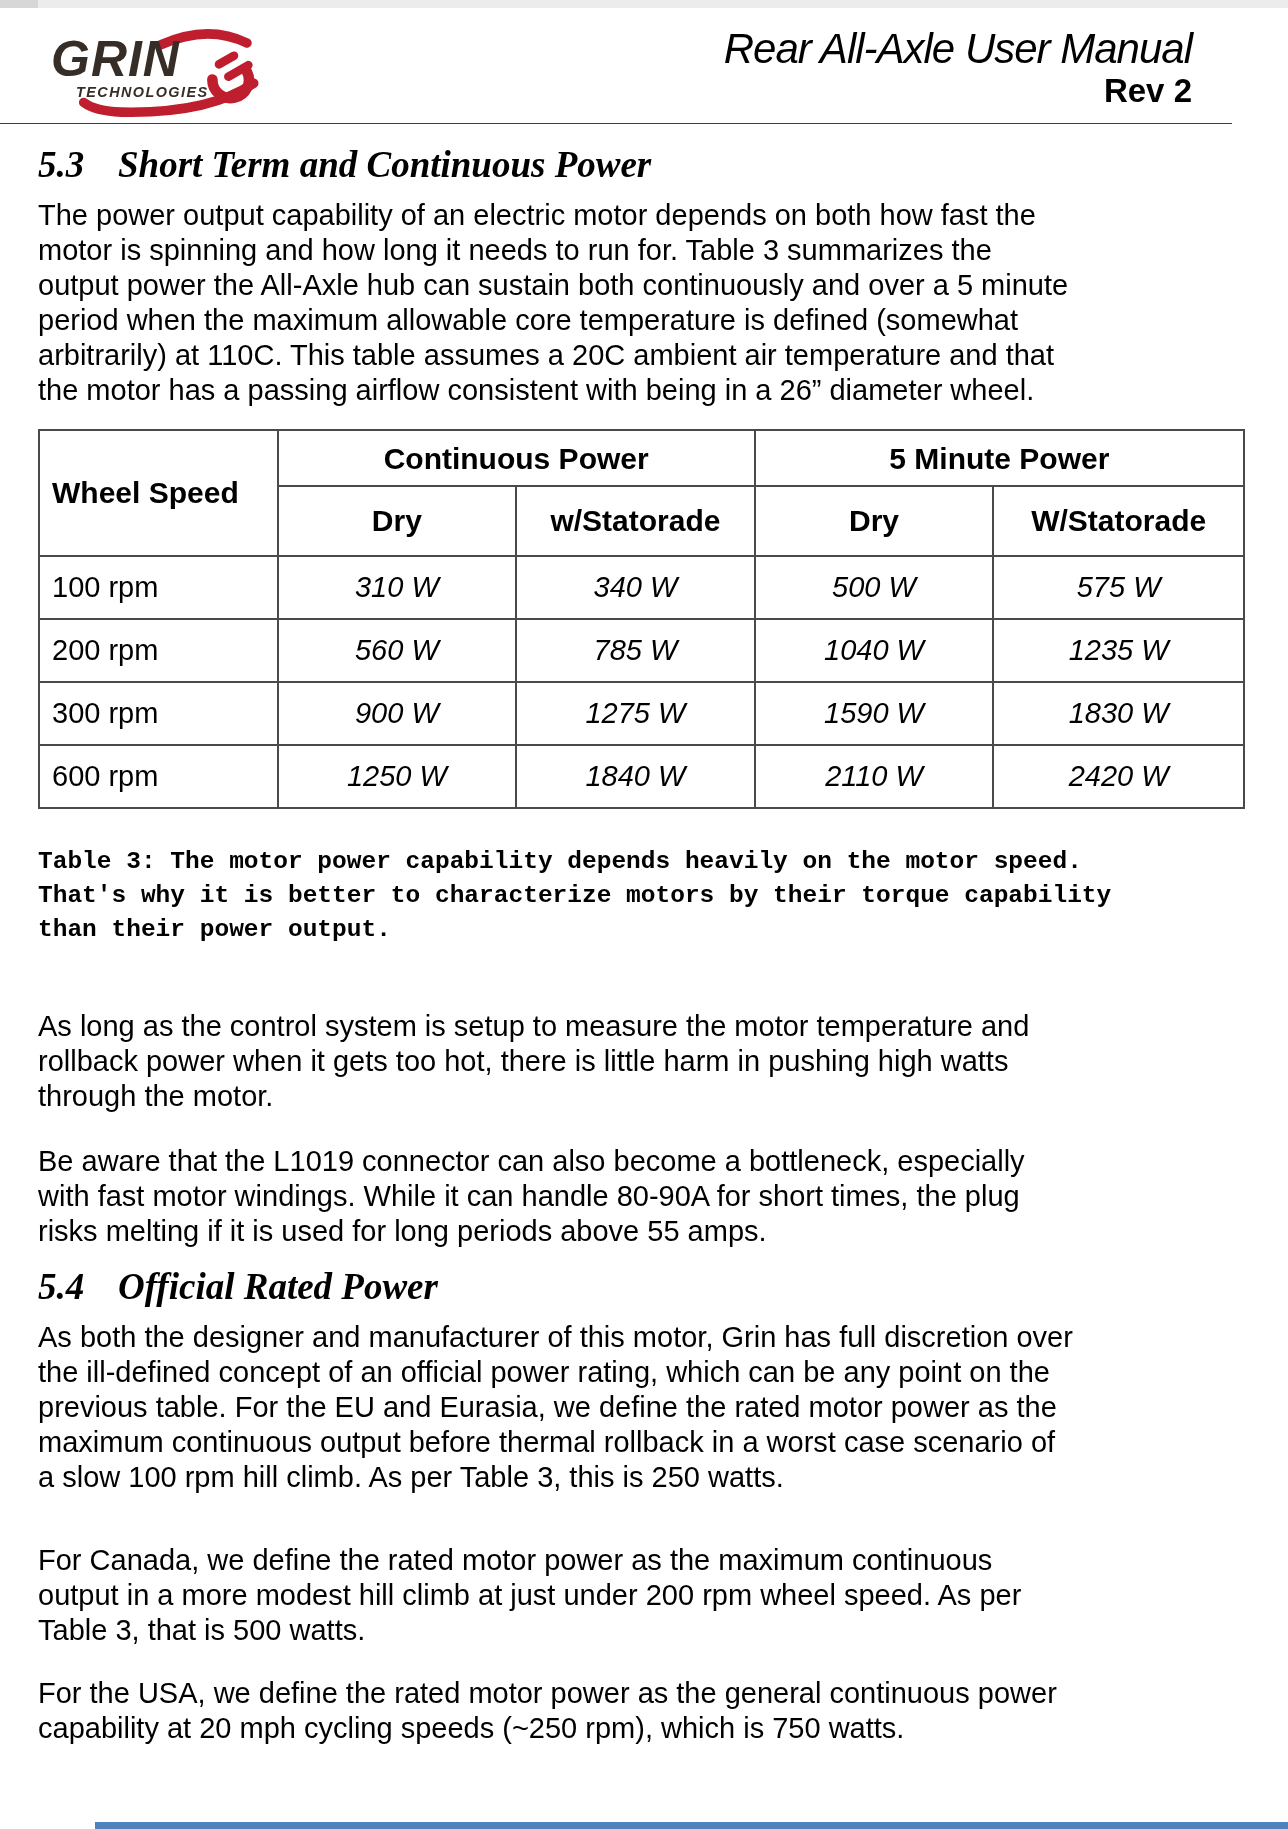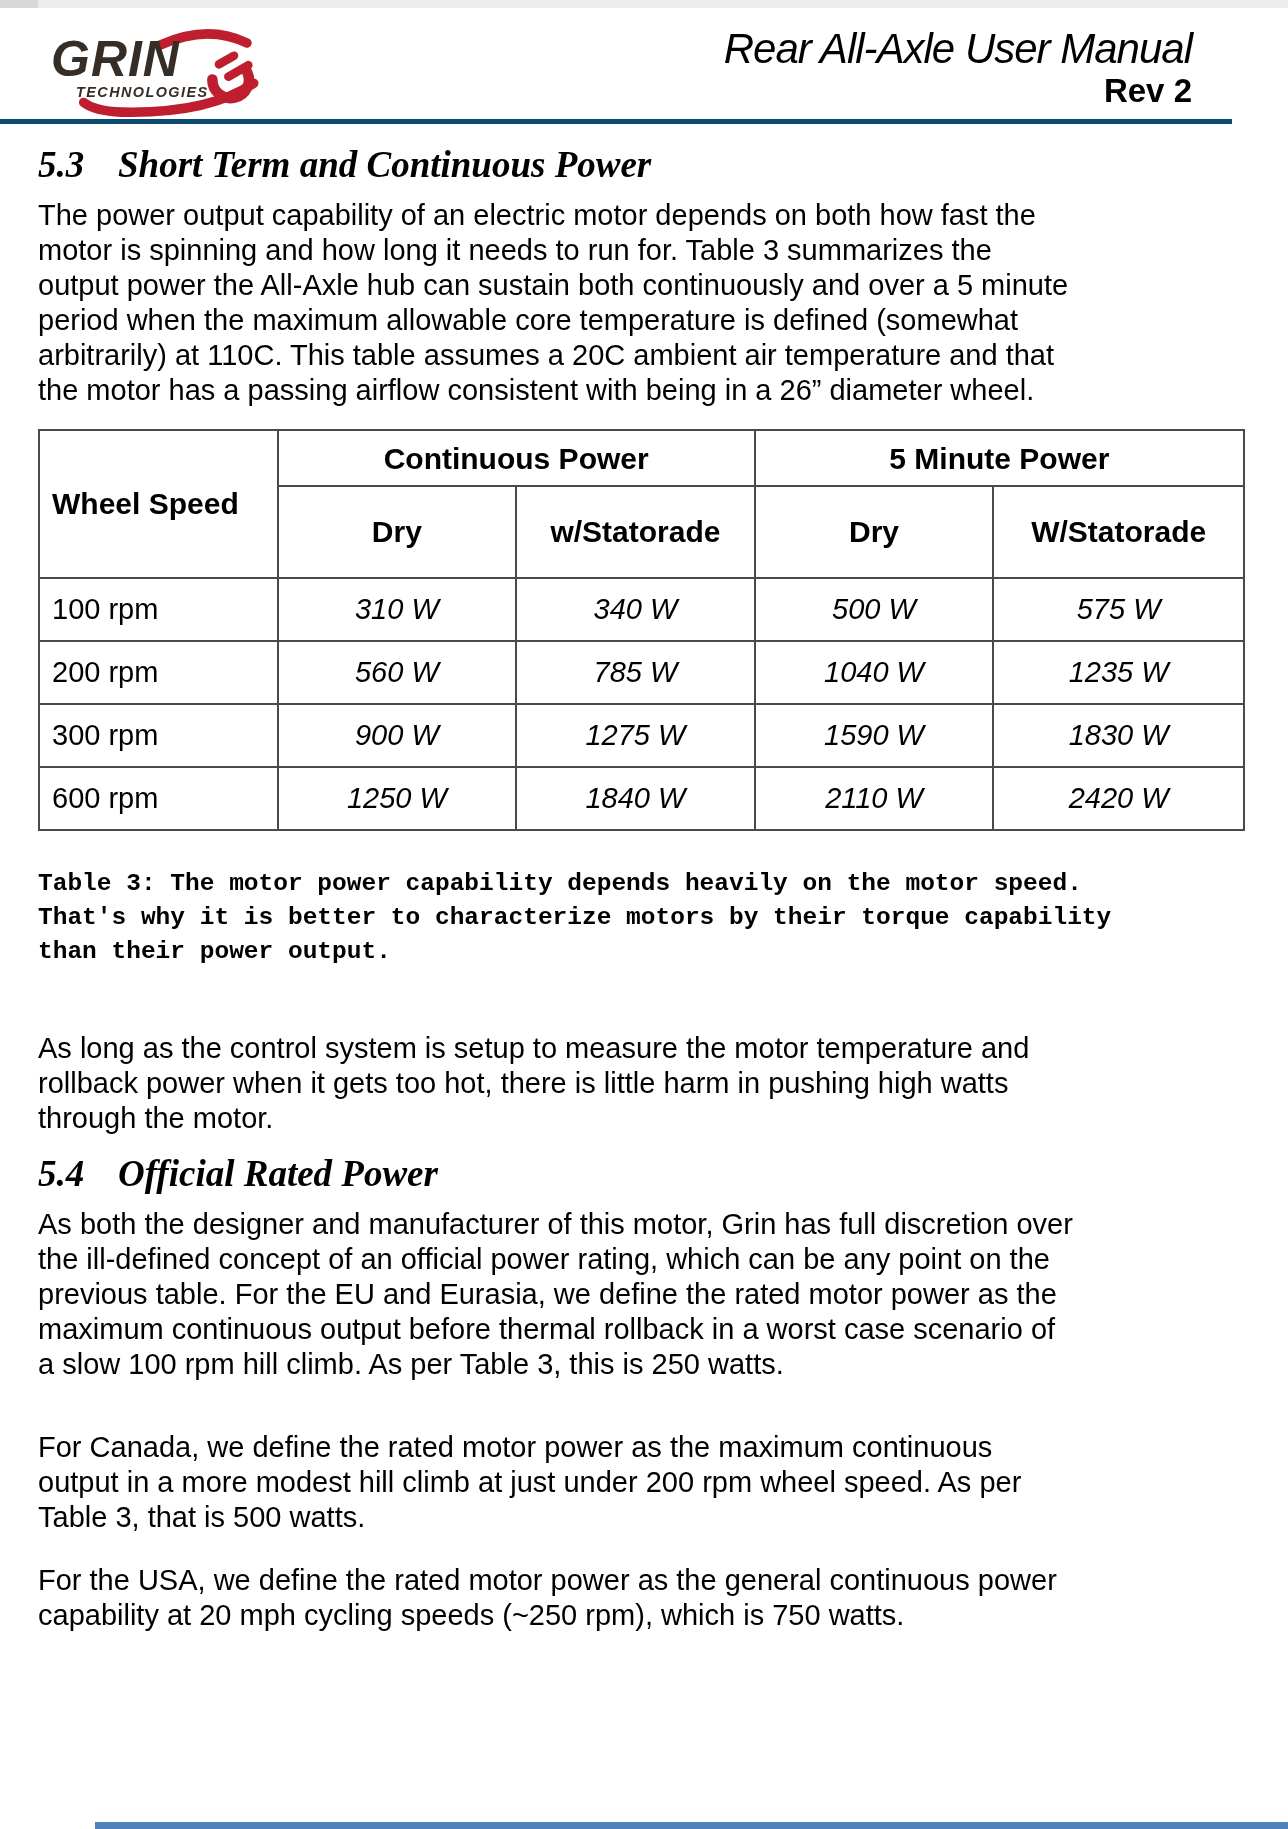--- a/index.html
+++ b/index.html
@@ -18,21 +18,21 @@
     position: absolute; top: 0; left: 0; width: 1288px; height: 8px;
     background: #ececec;
   }
   .top-strip-left {
     position: absolute; top: 0; left: 0; width: 38px; height: 8px;
     background: #d7d7d7;
   }
   
   .header {
     position: absolute; top: 8px; left: 0; width: 1232px; height: 116px;
-    border-bottom: 5px solid #0c4a6e;
+    border-bottom: 1px solid #0c4a6e;
     display: flex; justify-content: space-between;
   }
   .logo-wrap { margin-left: 30px; margin-top: 4px; }
   .title-wrap {
     margin-right: 40px; margin-top: 18px; text-align: right;
   }
   .doc-title {
     font-size: 42px; font-weight: normal; font-style: italic;
     letter-spacing: -1px; line-height: 1.1; color: #000;
   }
@@ -54,21 +54,21 @@
     font-size: 29px; line-height: 35px; width: 1040px; color: #000;
   }
   
   table.power {
     border-collapse: collapse; width: 1207px; margin-top: 21px;
     font-size: 29px;
   }
   table.power th, table.power td { border: 2px solid #4a4a4a; }
   th.corner { width: 19.8%; text-align: left; padding: 10px 10px 10px 12px; font-size: 30px; }
   th.group { padding: 11px 0 9px 0; font-size: 30px; }
-  th.sub { padding: 28px 0; font-size: 30px; }
+  th.sub { padding: 17px 0; font-size: 30px; }
   td.speed { padding: 14px 0 14px 12px; text-align: left; }
   td.val { font-style: italic; text-align: center; padding: 14px 0; }
   col.c2, col.c3, col.c4 { width: 19.8%; }
   col.c5 { width: 20.8%; }
   .caption {
     margin-top: 36px; font-weight: bold; font-size: 24.5px;
     line-height: 34px; width: 1120px; color: #000; font-family: Liberation Mono, monospace;
   }
   .gap-lg { margin-top: 62px; }
   .gap-md { margin-top: 30px; }
@@ -168,20 +168,21 @@
       <td class="val">2110 W</td>
       <td class="val">2420 W</td>
     </tr>
   </tbody>
     </table>
 
   <div class="caption">Table 3: The motor power capability depends heavily on the motor speed. That's why it is better to characterize motors by their torque capability than their power output.</div>
 
   <p class="body gap-lg">As long as the control system is setup to measure the motor temperature and rollback power when it gets too hot, there is little harm in pushing high watts through the motor.</p>
 
+  <p class="body gap-md">Be aware that the L1019 connector can also become a bottleneck, especially with fast motor windings. While it can handle 80-90A for short times, the plug risks melting if it is used for long periods above 55 amps.</p>
 
   <h2 class="sec-heading gap-sec">
     <span class="sec-num">5.4</span><span>Official Rated Power</span>
   </h2>
 
   <p class="body">As both the designer and manufacturer of this motor, Grin has full discretion over the ill-defined concept of an official power rating, which can be any point on the previous table. For the EU and Eurasia, we define the rated motor power as the maximum continuous output before thermal rollback in a worst case scenario of a slow 100 rpm hill climb. As per Table 3, this is 250 watts.</p>
 
   <p class="body gap-par">For Canada, we define the rated motor power as the maximum continuous output in a more modest hill climb at just under 200 rpm wheel speed. As per Table 3, that is 500 watts.</p>
 
   <p class="body gap-sm">For the USA, we define the rated motor power as the general continuous power capability at 20 mph cycling speeds (~250 rpm), which is 750 watts.</p>

